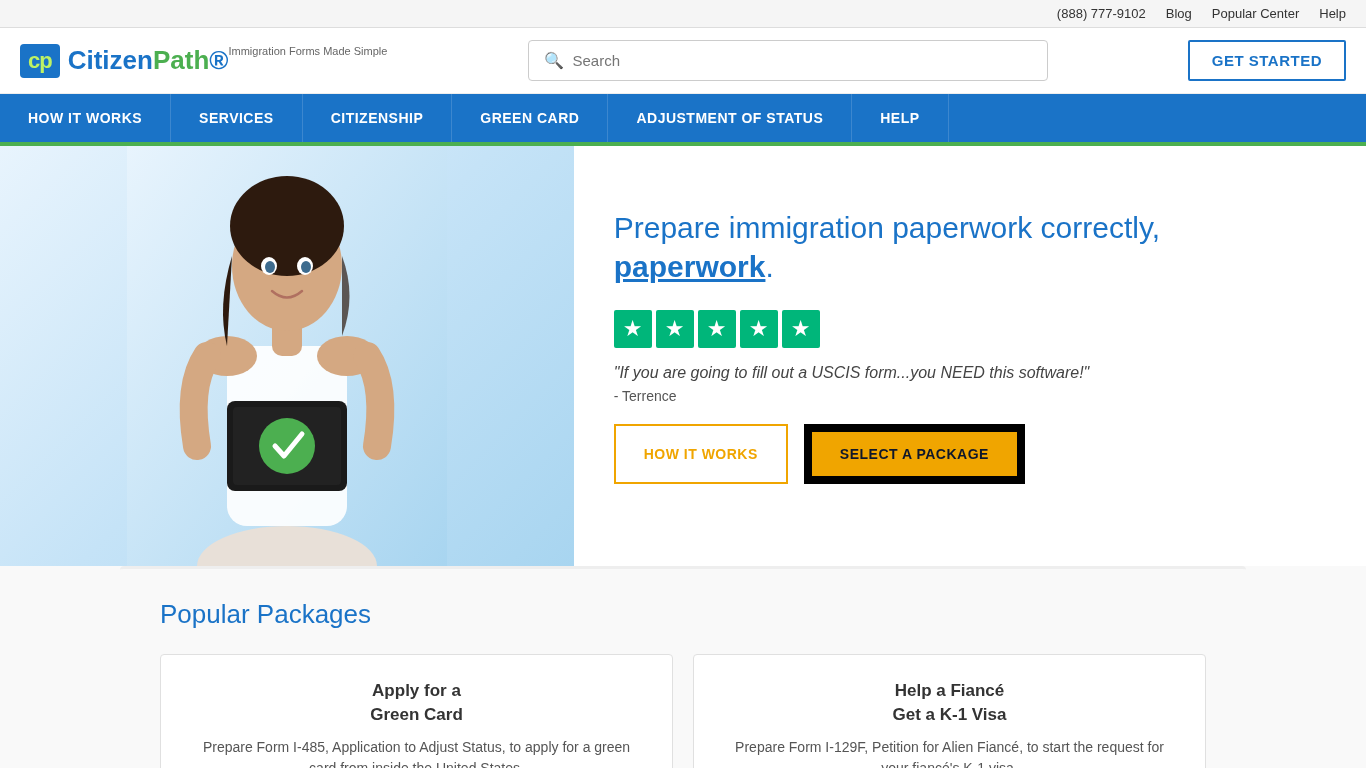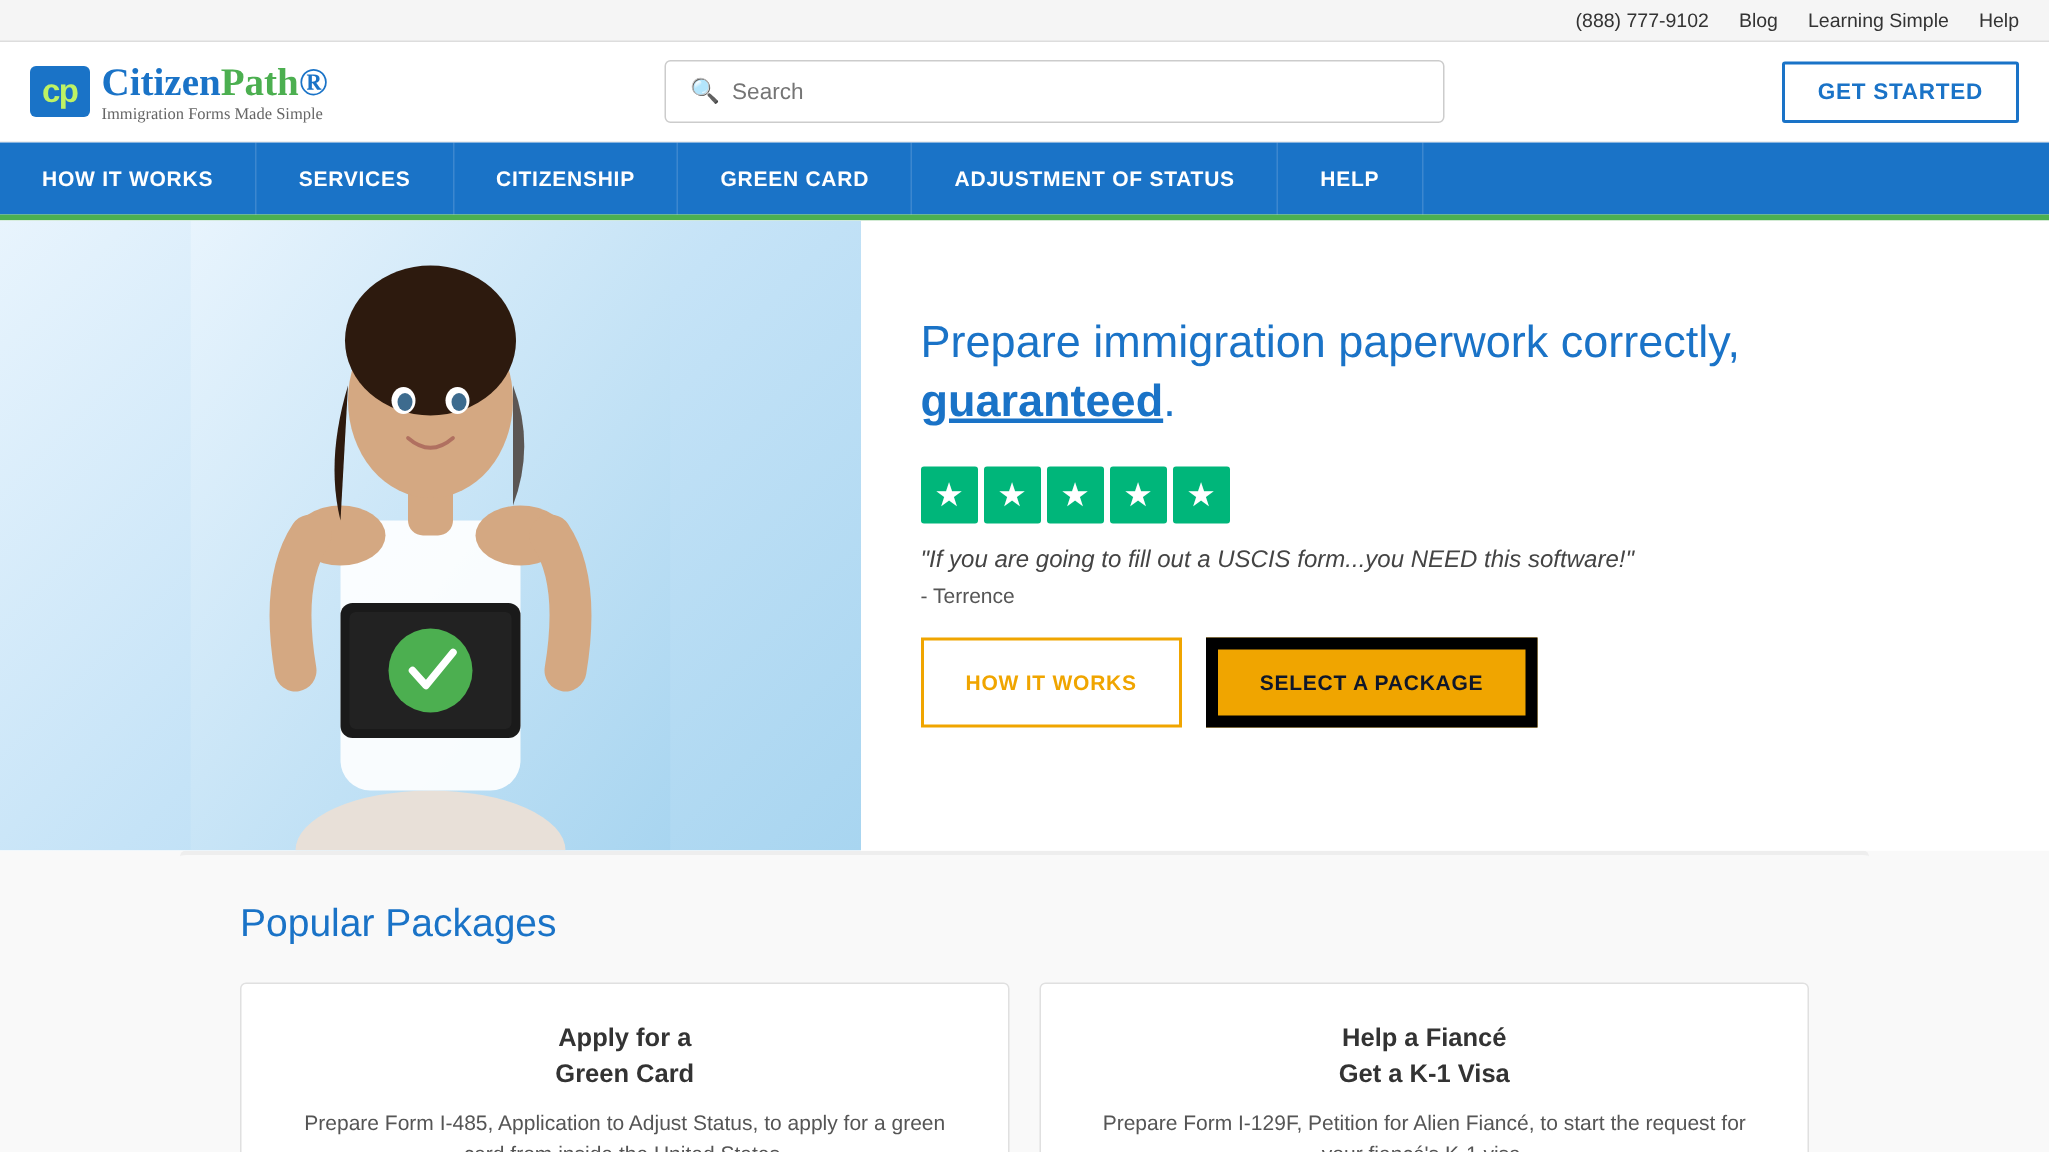--- a/index.html
+++ b/index.html
@@ -37,22 +37,21 @@
       background: #1a73c7;
       color: #bef264;
       font-weight: bold;
       font-size: 22px;
       padding: 4px 8px;
       border-radius: 4px;
       letter-spacing: -1px;
     }
     .logo-text-area {
       display: flex;
-      flex-direction: column;
-      font-family: Liberation Serif, serif;
+      flex-direction: row;
     }
     .logo-brand {
       font-size: 26px;
       font-weight: bold;
       color: #1a73c7;
     }
     .logo-brand span { color: #4caf50; }
     .logo-tagline {
       font-size: 11px;
       color: #666;
@@ -260,21 +259,21 @@
       height: 4px;
       background: #4caf50;
     }
   </style>
 </head>
 <body>
 
 <div class="top-bar">
   <span>(888) 777-9102</span>
   <a href="#">Blog</a>
-  <a href="#">Learning Simple</a>
+  <a href="#">Popular Center</a>
   <a href="#">Help</a>
 </div>
 
 <div class="header">
   <div class="logo-area">
     <div class="logo-icon">cp</div>
     <div class="logo-text-area">
       <span class="logo-brand">Citizen<span>Path</span>®</span>
       <span class="logo-tagline">Immigration Forms Made Simple</span>
     </div>
@@ -345,21 +344,21 @@
 
         <circle cx="160" cy="300" r="28" fill="#4caf50"></circle>
         <polyline points="148,300 157,310 175,288" stroke="white" stroke-width="5" fill="none" stroke-linecap="round" stroke-linejoin="round"></polyline>
       </svg>
     </div>
   </div>
 
   <div class="hero-content">
     <div class="hero-headline">
       <span>Prepare immigration paperwork correctly,</span><br>
-      <strong>guaranteed</strong><span>.</span>
+      <strong>paperwork</strong><span>.</span>
     </div>
 
     <div class="stars-row">
       <div class="star-box">
           <span class="star-icon">★</span>
         </div>
       <div class="star-box">
           <span class="star-icon">★</span>
         </div>
       <div class="star-box">

